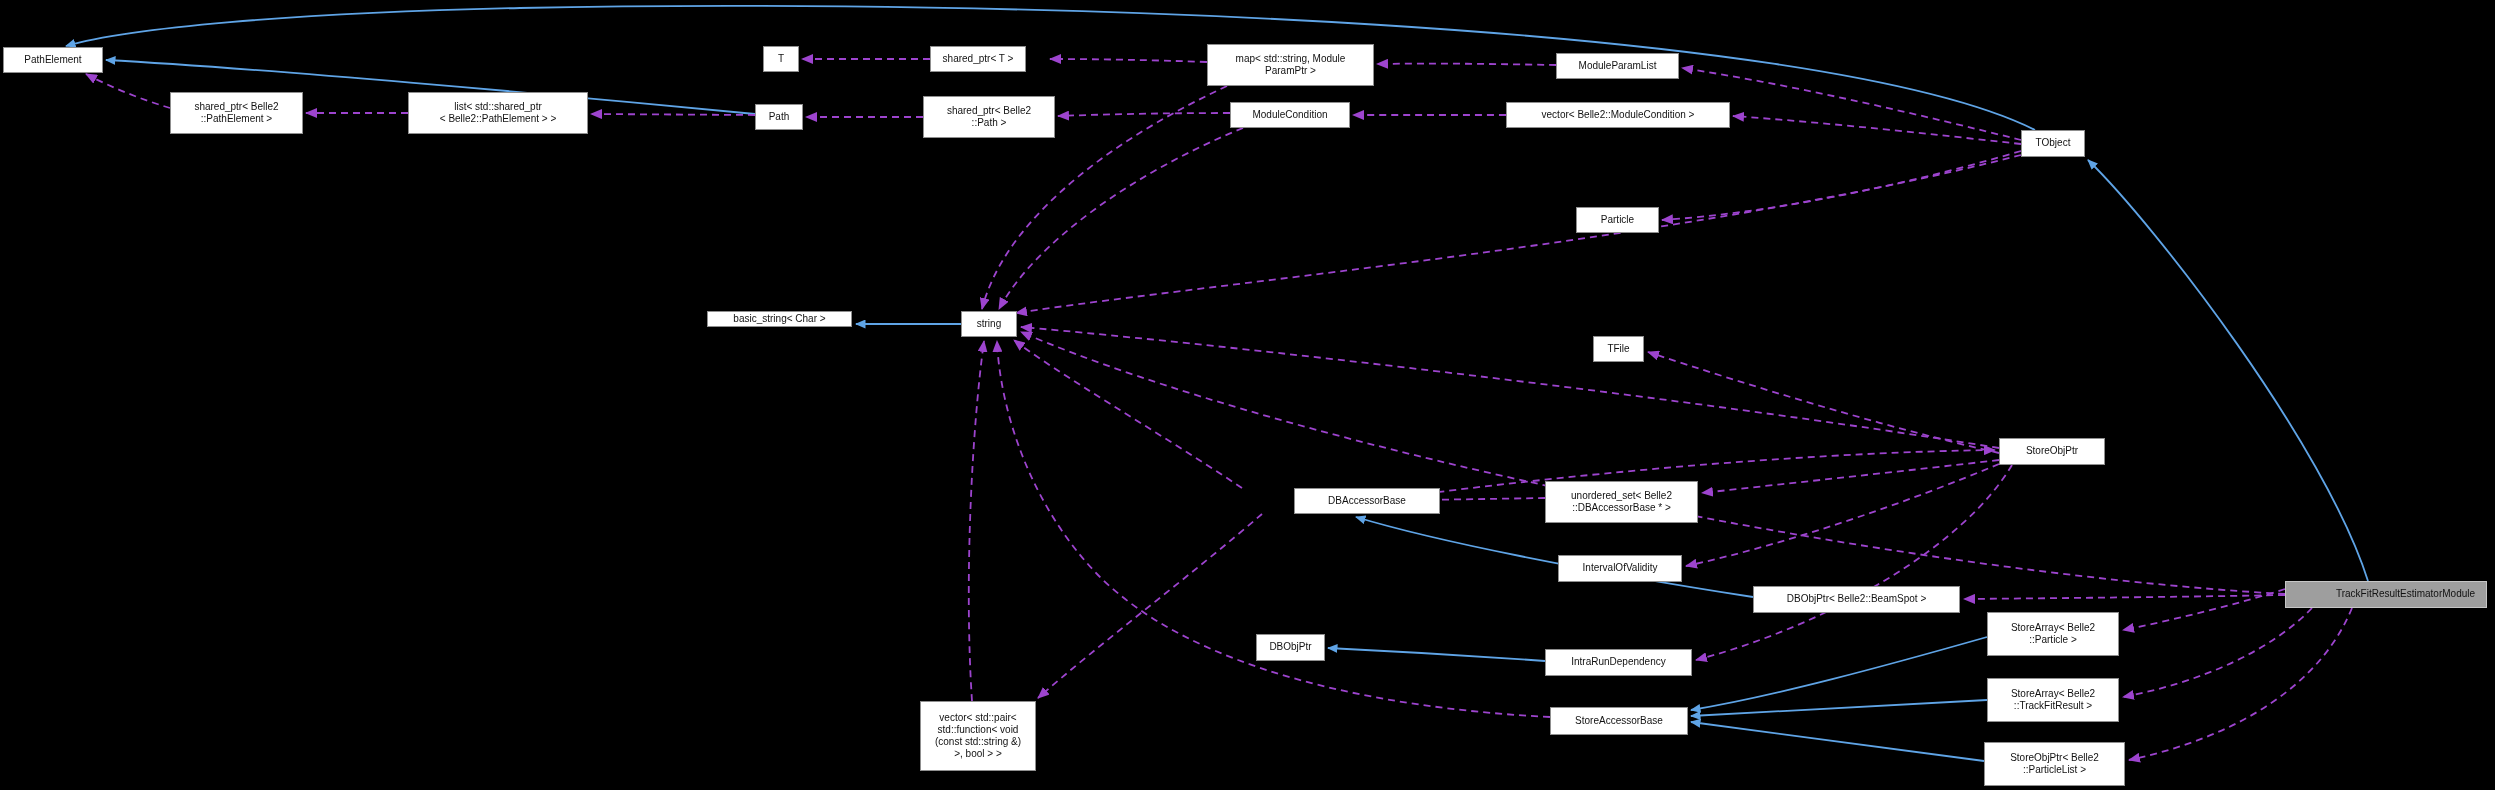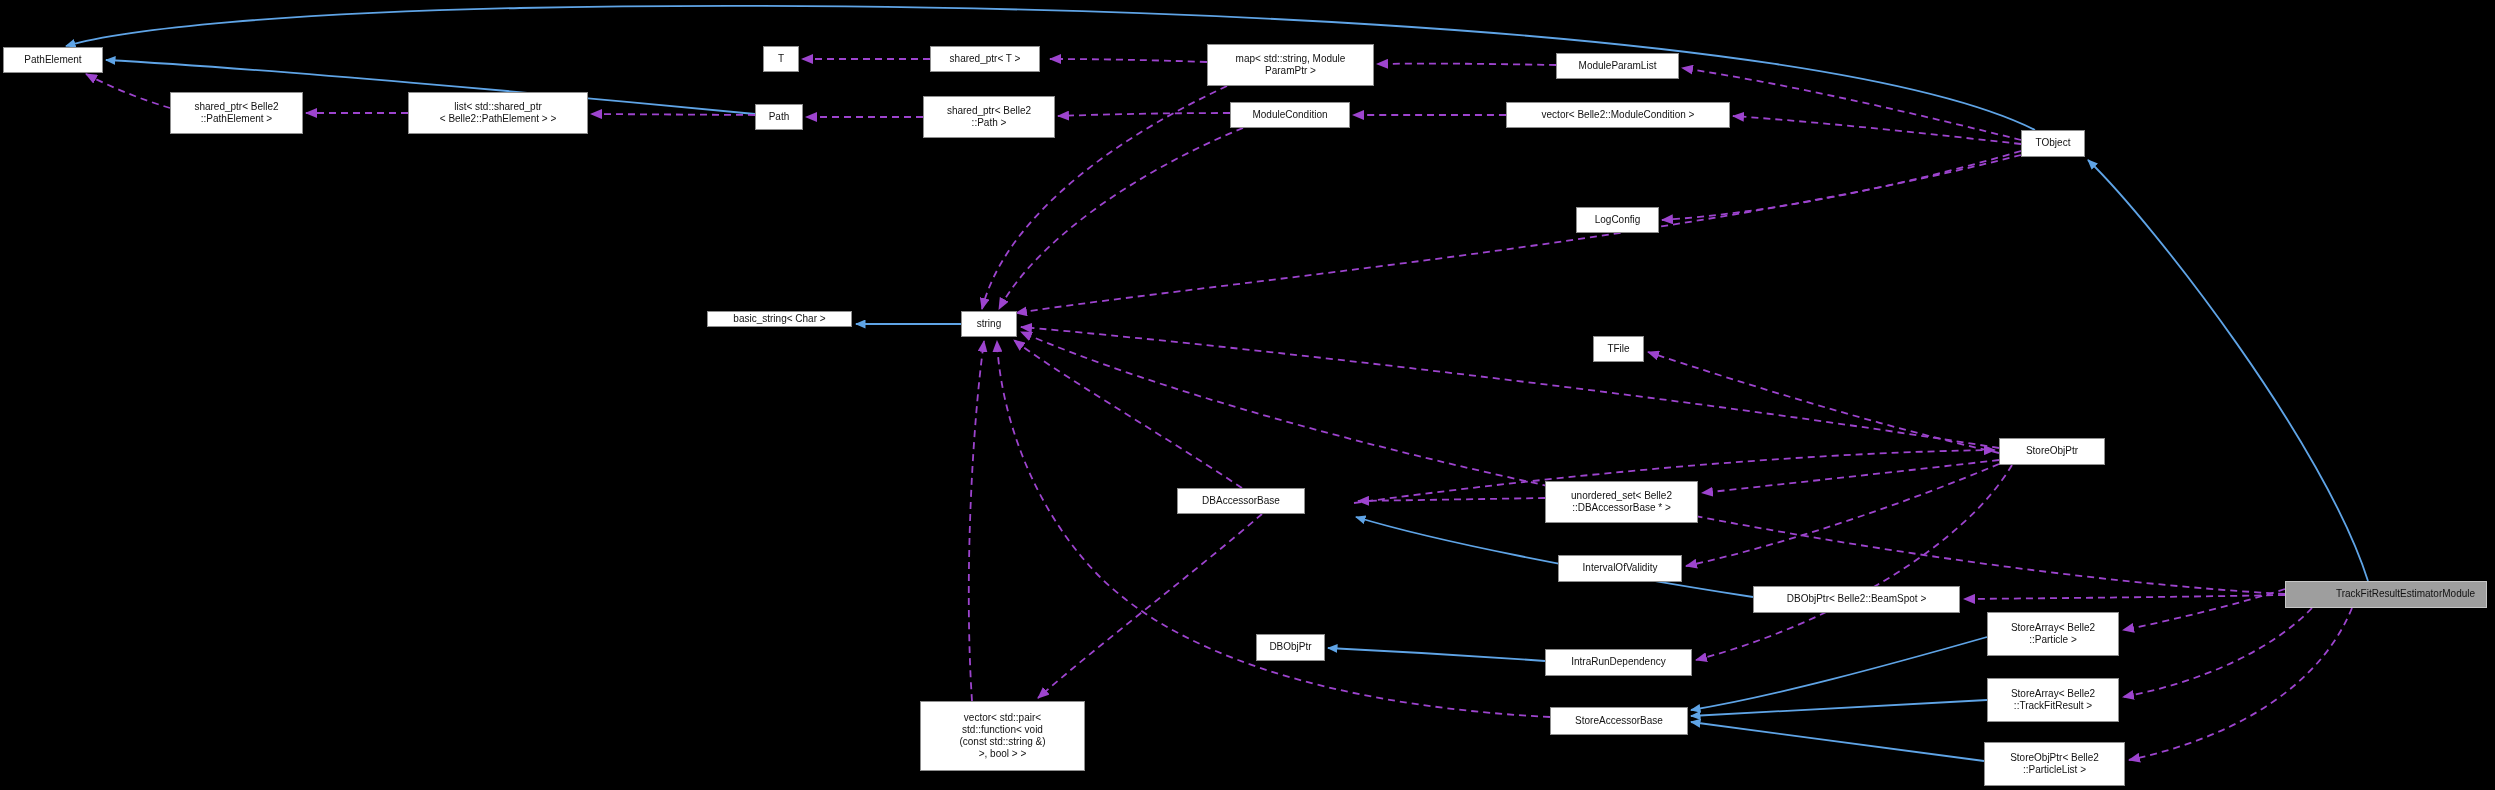--- a/index.html
+++ b/index.html
@@ -94,21 +94,21 @@
       <span>shared_ptr&lt; Belle2
 ::PathElement &gt;</span>
     </div>
   <div class="node" style="left:408px;top:92px;width:180px;height:42px">
       <span>list&lt; std::shared_ptr
 &lt; Belle2::PathElement &gt; &gt;</span>
     </div>
   <div class="node" style="left:763px;top:46px;width:36px;height:26px">
       <span>T</span>
     </div>
-  <div class="node" style="left:930px;top:46px;width:110px;height:26px">
+  <div class="node" style="left:930px;top:46px;width:96px;height:26px">
       <span>shared_ptr&lt; T &gt;</span>
     </div>
   <div class="node" style="left:755px;top:104px;width:48px;height:26px">
       <span>Path</span>
     </div>
   <div class="node" style="left:923px;top:96px;width:132px;height:42px">
       <span>shared_ptr&lt; Belle2
 ::Path &gt;</span>
     </div>
   <div class="node" style="left:1207px;top:44px;width:167px;height:42px">
@@ -121,35 +121,35 @@
   <div class="node" style="left:1556px;top:53px;width:123px;height:26px">
       <span>ModuleParamList</span>
     </div>
   <div class="node" style="left:1506px;top:102px;width:224px;height:26px">
       <span>vector&lt; Belle2::ModuleCondition &gt;</span>
     </div>
   <div class="node" style="left:2021px;top:130px;width:64px;height:27px">
       <span>TObject</span>
     </div>
   <div class="node" style="left:1576px;top:207px;width:83px;height:26px">
-      <span>LogConfig</span>
+      <span>Particle</span>
     </div>
   <div class="node" style="left:707px;top:311px;width:145px;height:16px">
       <span>basic_string&lt; Char &gt;</span>
     </div>
   <div class="node" style="left:961px;top:311px;width:56px;height:26px">
       <span>string</span>
     </div>
   <div class="node" style="left:1593px;top:336px;width:51px;height:26px">
       <span>TFile</span>
     </div>
   <div class="node" style="left:1999px;top:438px;width:106px;height:27px">
       <span>StoreObjPtr</span>
     </div>
-  <div class="node" style="left:1177px;top:488px;width:128px;height:26px">
+  <div class="node" style="left:1294px;top:488px;width:146px;height:26px">
       <span>DBAccessorBase</span>
     </div>
   <div class="node" style="left:1545px;top:481px;width:153px;height:42px">
       <span>unordered_set&lt; Belle2
 ::DBAccessorBase * &gt;</span>
     </div>
   <div class="node" style="left:1558px;top:555px;width:124px;height:27px">
       <span>IntervalOfValidity</span>
     </div>
   <div class="node" style="left:1753px;top:586px;width:207px;height:27px">
@@ -157,21 +157,21 @@
     </div>
   <div class="node" style="left:1256px;top:634px;width:69px;height:27px">
       <span>DBObjPtr</span>
     </div>
   <div class="node" style="left:1545px;top:649px;width:147px;height:27px">
       <span>IntraRunDependency</span>
     </div>
   <div class="node" style="left:1550px;top:707px;width:138px;height:28px">
       <span>StoreAccessorBase</span>
     </div>
-  <div class="node" style="left:920px;top:701px;width:165px;height:70px">
+  <div class="node" style="left:920px;top:701px;width:116px;height:70px">
       <span>vector&lt; std::pair&lt;
 std::function&lt; void
 (const std::string &amp;)
 &gt;, bool &gt; &gt;</span>
     </div>
   <div class="node" style="left:1987px;top:612px;width:132px;height:44px">
       <span>StoreArray&lt; Belle2
 ::Particle &gt;</span>
     </div>
   <div class="node" style="left:1987px;top:678px;width:132px;height:44px">

